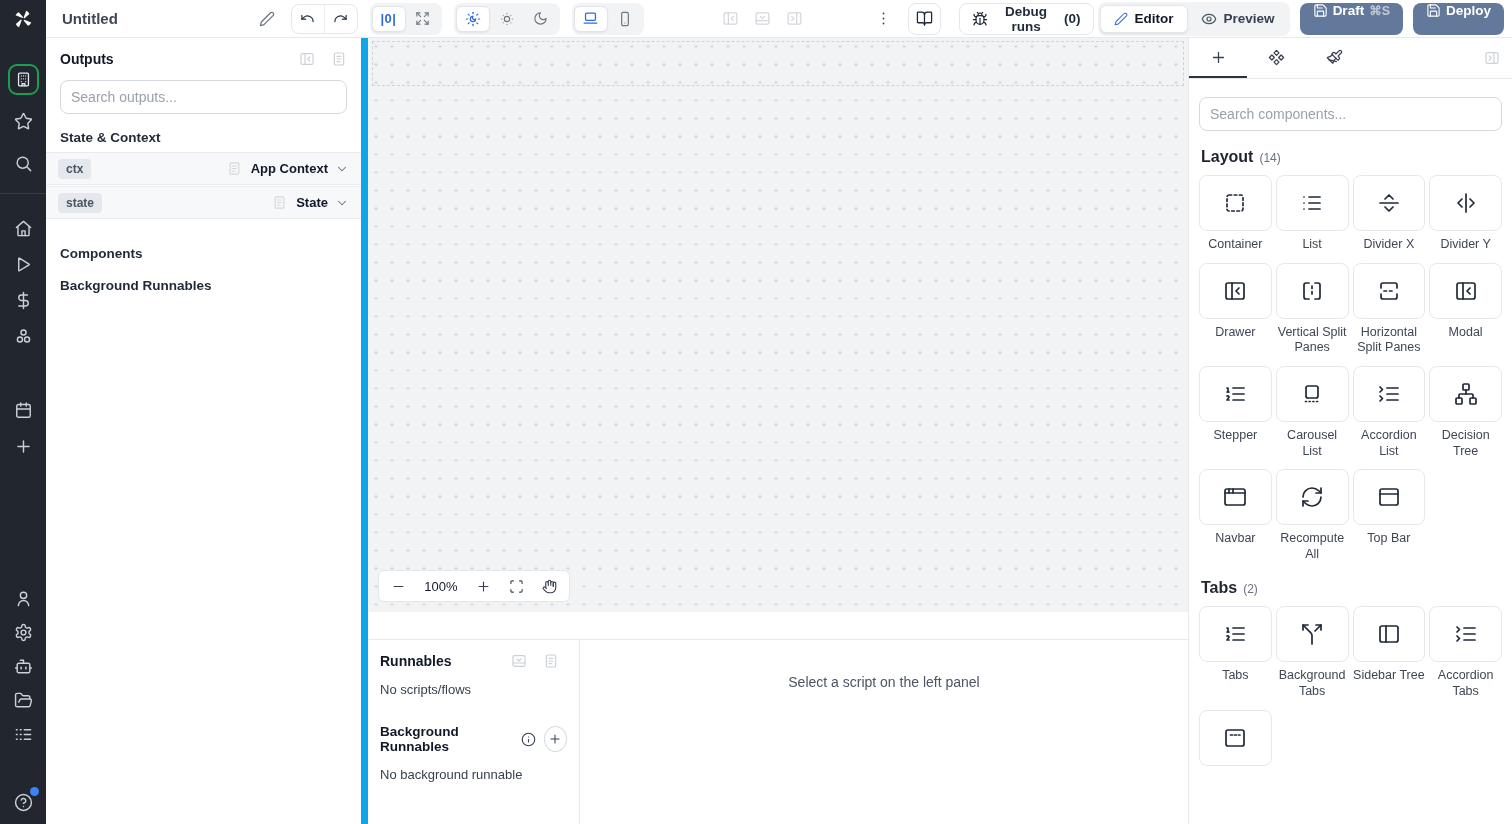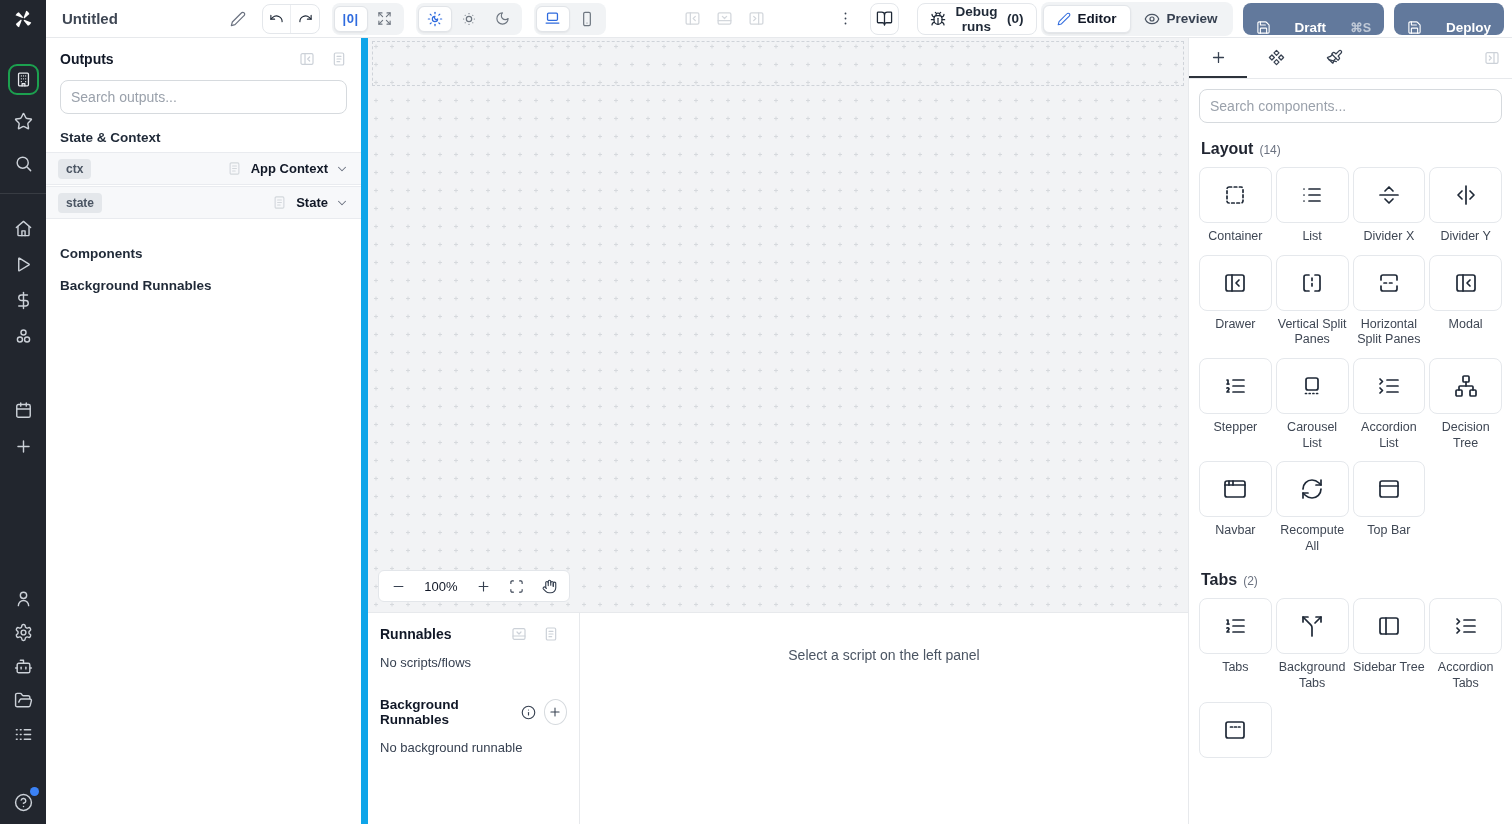--- a/index.html
+++ b/index.html
@@ -38,21 +38,21 @@
   .disabled-ics { display:flex; gap:15px; color:#d3d7dc; margin-left:78px; }
   .kebab-wrap { margin-left:72px; color:#374151; cursor:pointer; display:flex; }
   .btn-outline { display:flex; align-items:center; gap:8px; border:1px solid #e4e7eb; border-radius:8px; height:32px; padding:0 12px; background:#fff; cursor:pointer; font-size:13.5px; font-weight:600; color:#1f2937; }
   .icon-btn-outline { width:38px; justify-content:center; padding:0; margin-left:16px; }
   .debug-btn { margin-left:18px; }
   .seg-toggle { display:flex; align-items:center; background:#f1f3f5; border-radius:8px; padding:2px; height:34px; margin-left:4px; }
   .seg-item { display:flex; align-items:center; gap:7px; padding:0 13px; height:28px; border-radius:6px; font-size:13.5px; font-weight:600; color:#374151; cursor:pointer; }
   .seg-item.active { background:#fff; border:1px solid #e3e6ea; box-shadow:0 1px 2px rgba(0,0,0,.08); color:#111827; }
   .seg-item.active .ic { color:#2f6bde; }
   .seg-item .ic { color:#4b5563; }
-  .btn-slate { display:flex; align-items:flex-end; gap:24px; background:#62799c; color:#fff; border-radius:8px; height:32px; padding:0 13px; font-size:13.5px; font-weight:700; cursor:pointer; border:none; margin-left:10px; font-family:"Liberation Sans", sans-serif; }
+  .btn-slate { display:flex; align-items:flex-start; gap:5px; background:#62799c; color:#fff; border-radius:8px; height:32px; padding:0 13px; font-size:13.5px; font-weight:700; cursor:pointer; border:none; margin-left:10px; font-family:"Liberation Sans", sans-serif; }
   .shortcut { color:rgba(255,255,255,.6); font-weight:600; font-size:12.5px; }
 
   
   .content { flex:1; display:flex; min-height:0; }
 
   
   .outputs { width:322px; flex-shrink:0; border-right:7px solid #0ea5e9; background:#fff; display:flex; flex-direction:column; }
   .panel-head { display:flex; align-items:center; justify-content:space-between; padding:13px 14px 4px 14px; }
   .panel-title { font-size:14px; font-weight:700; color:#111827; }
   .head-ics { display:flex; gap:16px; color:#ccd1d8; }
@@ -62,42 +62,42 @@
   .sub-head { font-size:13.5px; font-weight:700; color:#1f2937; padding:10px 14px 7px; }
   .out-row { height:33px; background:#f7f8fa; border-top:1px solid #e9ebef; border-bottom:1px solid #e9ebef; display:flex; align-items:center; padding:0 12px; margin-bottom:1px; cursor:pointer; }
   .badge { background:#e4e7eb; color:#4b5563; font-size:12px; font-weight:600; border-radius:4px; padding:3px 8px; }
   .flex-spacer { flex:1; }
   .row-type { font-size:13px; font-weight:700; color:#111827; margin:0 7px 0 9px; }
   .doc-ic { color:#d3d7dc; }
   .chev-ic { color:#6b7280; }
   .outputs .sub-head.gap { margin-top:16px; }
 
   
-  .center { flex:1; display:flex; flex-direction:column; min-width:0; }
+  .center { flex:1; display:flex; flex-direction:column; min-width:0;gap:27px; }
   .canvas { height:574px; flex-shrink:0; position:relative; background:#f2f3f5; overflow:hidden; }
   .grid-svg { position:absolute; inset:0; width:100%; height:100%; }
   .dropzone { position:absolute; top:3px; left:4px; right:4px; height:45px; border:1.5px dashed #cfd3d9; }
   .zoombar { position:absolute; left:10px; bottom:10px; width:192px; height:32px; background:#fff; border:1px solid #e3e6ea; border-radius:6px; display:flex; align-items:center; justify-content:space-between; padding:0 12px; }
   .zi { color:#374151; display:flex; cursor:pointer; }
   .zoom-pct { font-size:13px; color:#111827; }
 
   
   .bottom-row { flex:1; display:flex; min-height:0; border-top:1px solid #e7e9ec; background:#fff; }
   .runnables { width:212px; flex-shrink:0; border-right:1px solid #e7e9ec; padding:13px 12px; }
   .run-head { display:flex; align-items:center; justify-content:space-between; padding-right:8px; }
   .run-title { font-size:14px; font-weight:700; color:#111827; }
   .muted { font-size:13px; color:#374151; margin-top:13px; }
   .bg-run-head { display:flex; align-items:center; gap:8px; margin-top:27px; }
   .bg-run-title { font-size:13.5px; font-weight:700; color:#111827; }
   .info-ic { color:#374151; display:flex; }
   .plus-circle { width:26px; height:26px; border:1px solid #d6dade; border-radius:50%; display:flex; align-items:center; justify-content:center; color:#374151; cursor:pointer; background:#fff; }
   .script-area { flex:1; display:flex; justify-content:center; padding-top:34px; font-size:14px; color:#4b5563; }
 
   
-  .components { width:324px; flex-shrink:0; border-left:1px solid #e7e9ec; background:#fff; display:flex; flex-direction:column; overflow:hidden; }
+  .components { width:324px; flex-shrink:0; border-left:1px solid #e7e9ec; background:#fff; display:flex; flex-direction:column; overflow:hidden;gap:8px; }
   .comp-tabs { height:41px; border-bottom:1px solid #e7e9ec; display:flex; align-items:stretch; padding-right:12px; flex-shrink:0; }
   .comp-tab { width:58px; display:flex; align-items:center; justify-content:center; color:#374151; cursor:pointer; border-bottom:2px solid transparent; }
   .comp-tab.active { border-bottom-color:#2d333b; }
   .comp-collapse { margin-left:auto; color:#ccd1d8; align-self:center; cursor:pointer; display:flex; }
   .comp-body { flex:1; overflow:hidden; padding:0 10px; }
   .comp-search { width:100%; margin:10px 0 0; }
   .sec-head { display:flex; align-items:baseline; gap:6px; padding:17px 2px 9px; }
   .sec-title { font-size:16px; font-weight:700; color:#1f2430; }
   .sec-count { font-size:12px; color:#6b7280; }
   .comp-grid { display:grid; grid-template-columns:repeat(4,1fr); column-gap:4px; row-gap:10px; }

